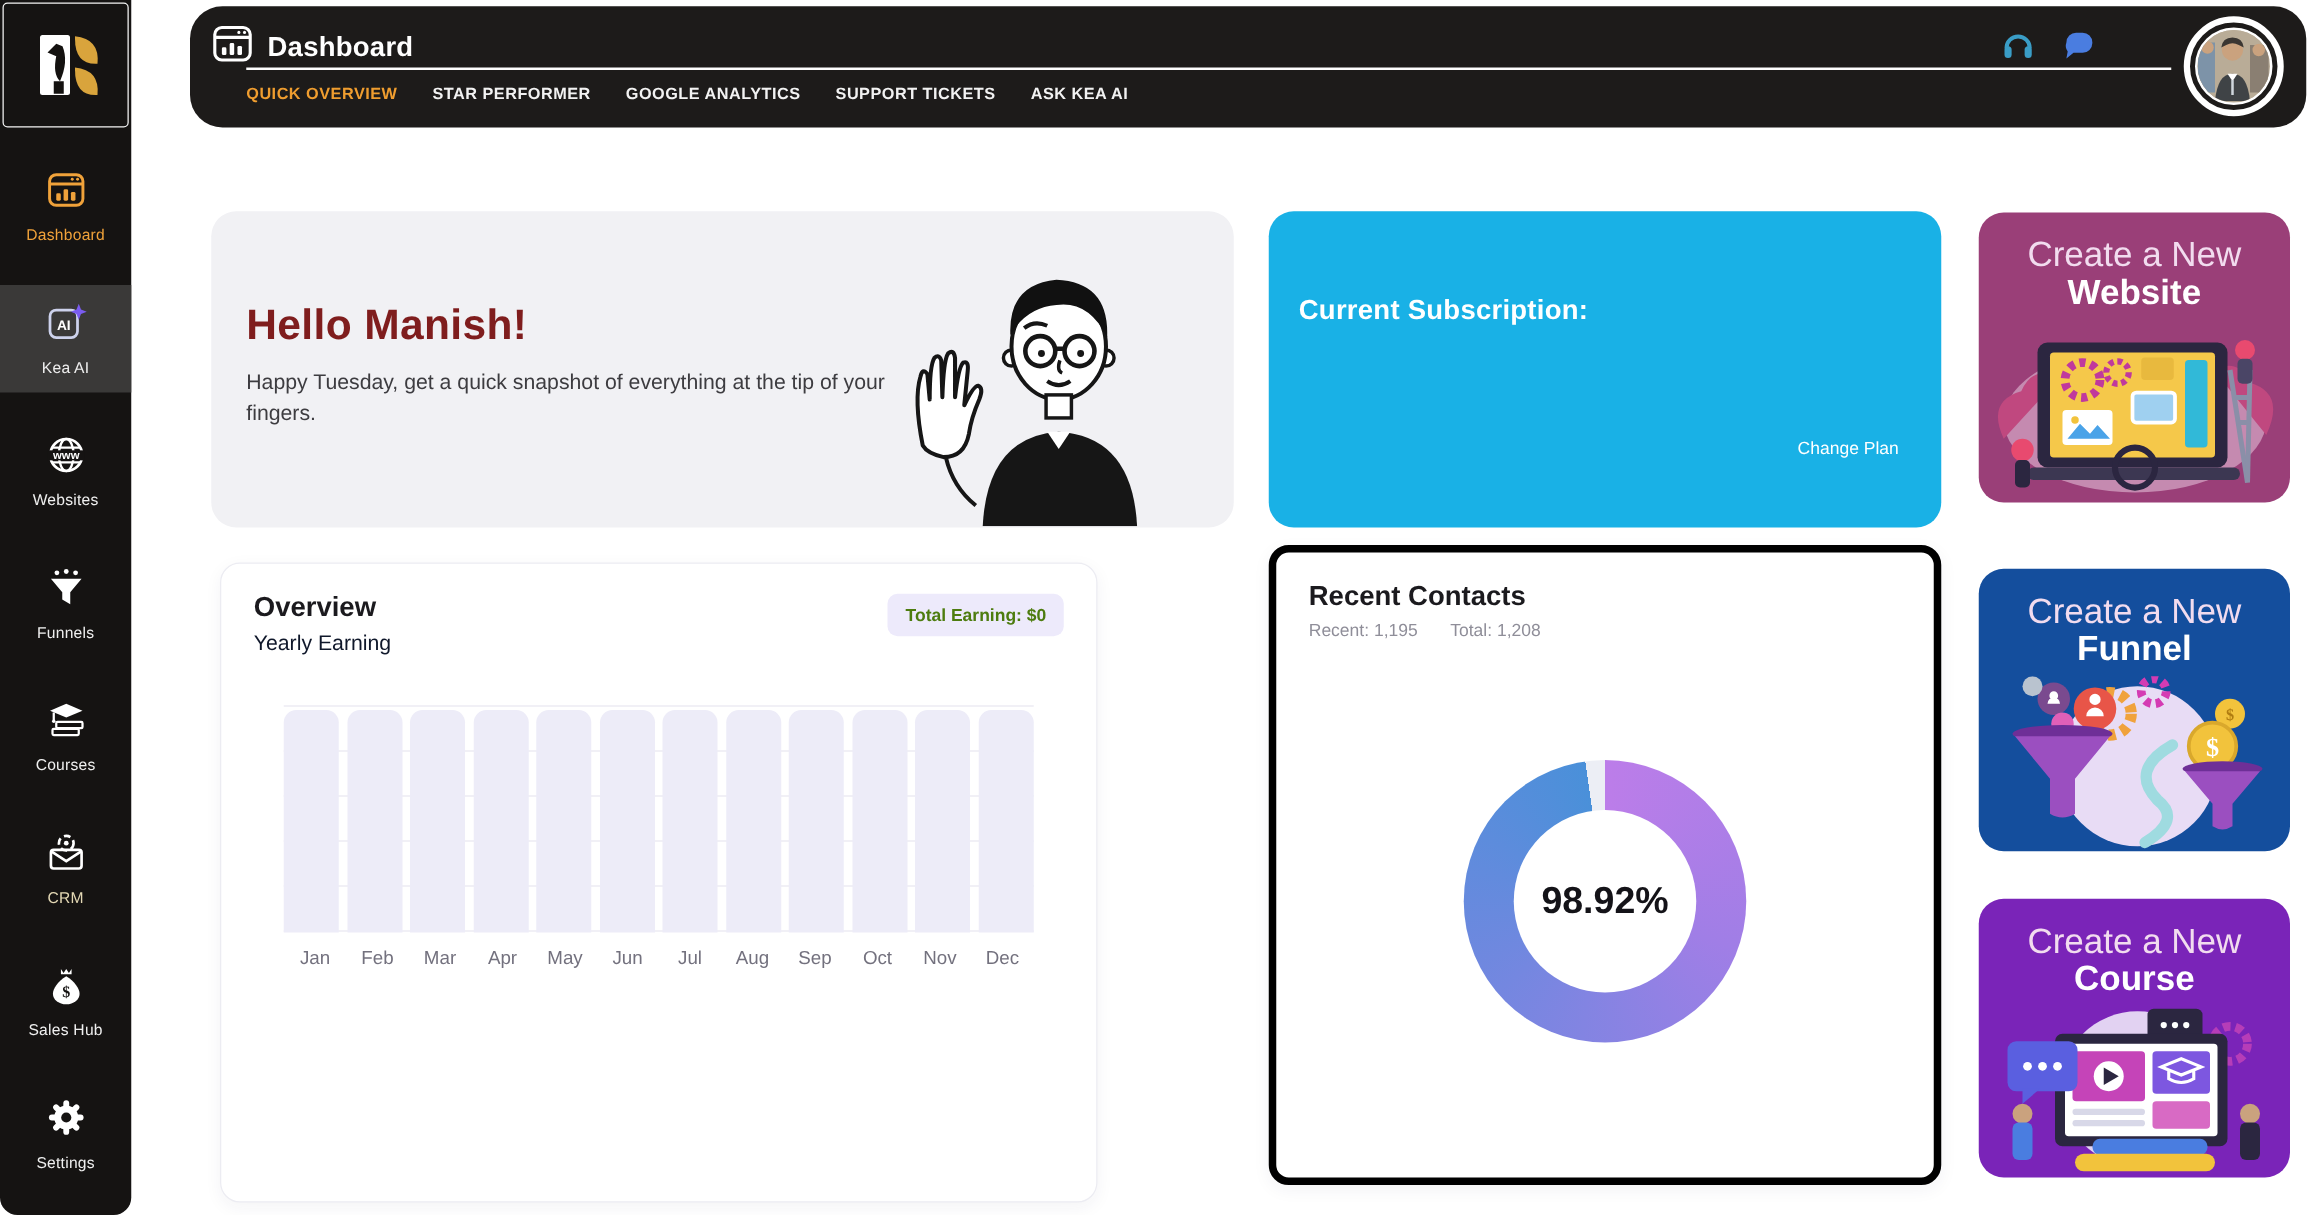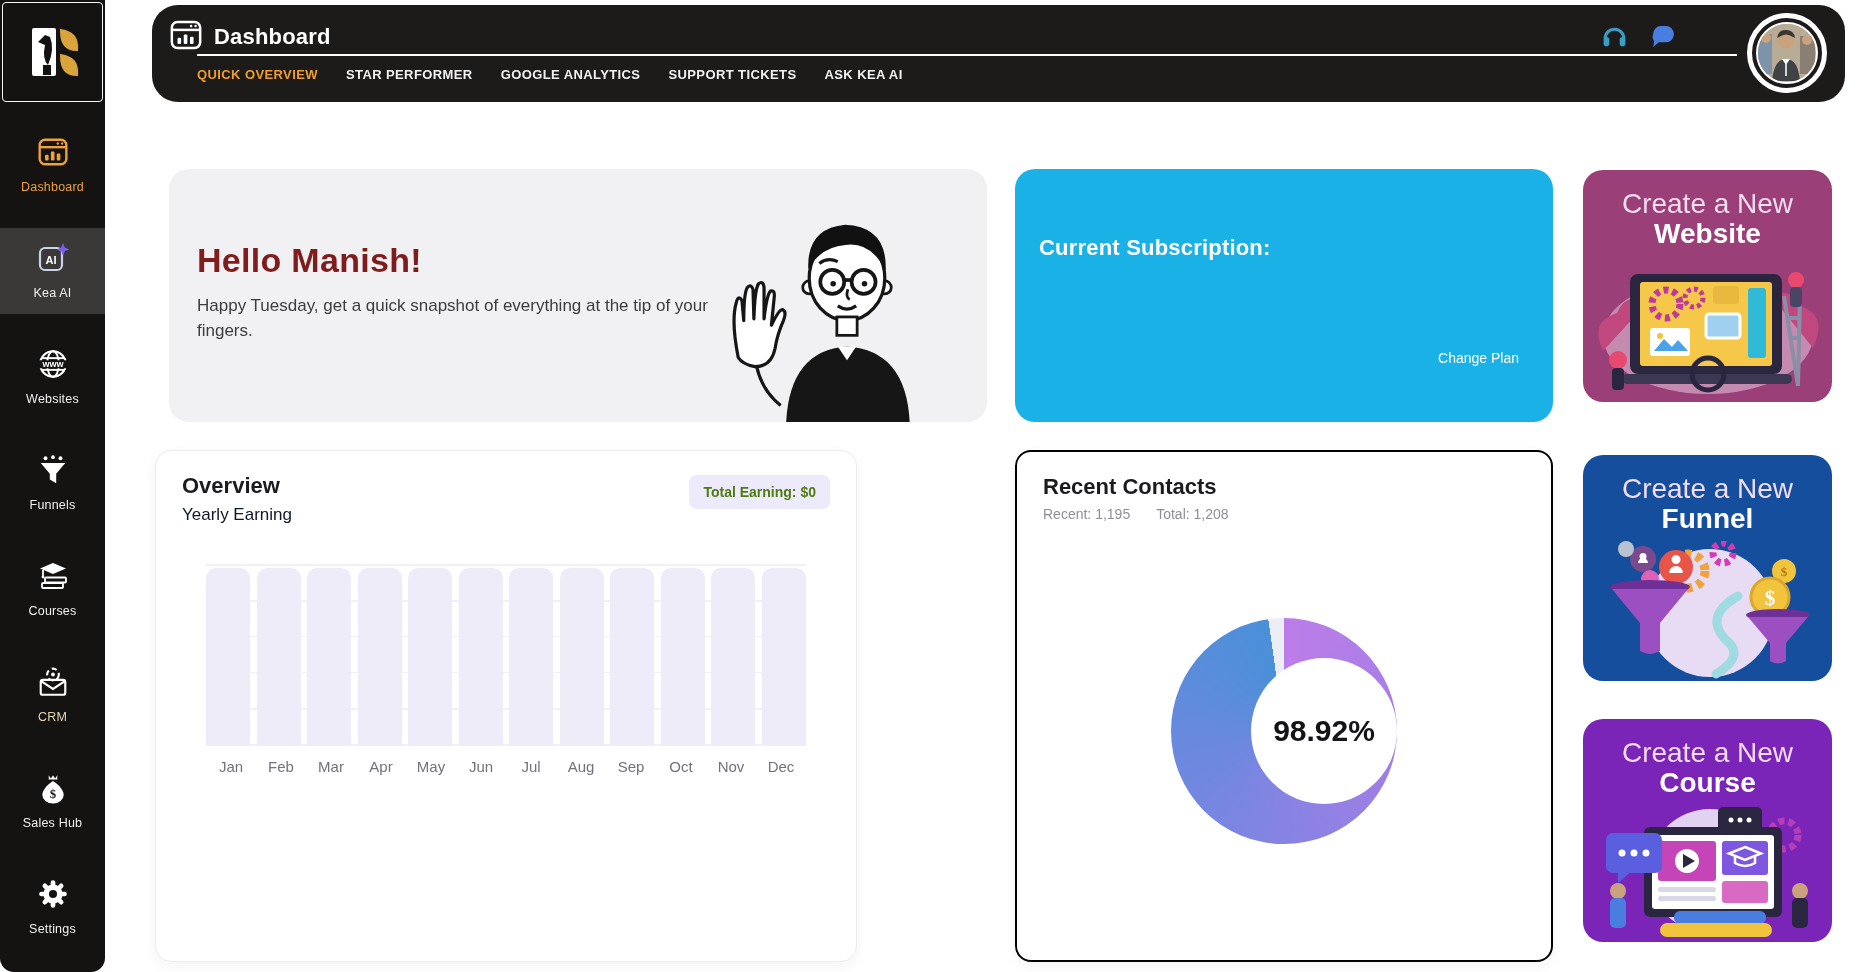--- a/index.html
+++ b/index.html
@@ -58,40 +58,40 @@
   
   .promo { left:1583px; width:249px; overflow:hidden; cursor:pointer; text-align:center; color:#fff; }
   .promo-website { top:170px; height:232px; background:#9a3f78; }
   .promo-funnel  { top:455px; height:226px; background:#144e9d; }
   .promo-course  { top:719px; height:223px; background:#7a24b8; }
   .promo .p-line1 { margin-top:18px; font-size:28px; color:#f2dcef; font-weight:normal; }
   .promo .p-line2 { font-size:28px; font-weight:bold; margin-top:-2px;text-align:center; }
   .promo svg { display:block; margin:6px auto 0; }
 
   
-  .overview-card { left:155px; top:450px; width:702px; height:512px; background:#fff;
+  .overview-card { left:176px; top:450px; width:702px; height:512px; background:#fff;
                    border:1px solid #ececf2; box-shadow:0 4px 14px rgba(40,40,80,.05); border-radius:16px; }
   .ov-title { position:absolute; left:26px; top:22px; font-size:22px; font-weight:bold; color:#1b1a1e; }
   .ov-sub { position:absolute; left:26px; top:54px; font-size:17px; color:#0f172a; }
   .ov-badge { position:absolute; right:26px; top:24px; background:#edeafb; color:#4d7c0f;
               font-size:14px; font-weight:bold; padding:9px 14px; border-radius:8px; }
   .chart-area { position:absolute; left:50px; right:50px; top:113px; height:182px;
                 background-image:repeating-linear-gradient(to bottom,#f1f0f6 0 1.5px,transparent 1.5px 36px);
                 display:flex; justify-content:space-between; align-items:flex-end; }
   .bar { width:44px; height:178px; background:#edecf8; border-radius:10px 10px 0 0; }
   .month-row { position:absolute; left:50px; right:50px; top:307px; display:flex; }
   .month-row span { flex:1; text-align:center; font-size:15px; color:#73717e; }
 
   
-  .contacts-card { left:1015px; top:450px; width:538px; height:512px; background:#fff;
-                   border:2px solid #000000; box-shadow:0 4px 14px rgba(40,40,80,.05); border-radius:16px; }
+  .contacts-card { left:1015px; top:436px; width:538px; height:512px; background:#fff;
+                   border:6px solid #000000; box-shadow:0 4px 14px rgba(40,40,80,.05); border-radius:16px; }
   .ct-title { position:absolute; left:26px; top:22px; font-size:22px; font-weight:bold; color:#1b1a1e; }
   .ct-sub { position:absolute; left:26px; top:54px; font-size:14px; color:#8f8e99; display:flex; gap:26px; }
   .donut { position:absolute; left:50%; transform:translateX(-50%); top:166px; width:226px; height:226px;
-           border-radius:50%; display:flex; align-items:center; justify-content:flex-end;
+           border-radius:50%; display:flex; align-items:center; justify-content:center;
            background:conic-gradient(from 0deg,#bc7de9 0deg,#a07ee6 110deg,#7487e0 230deg,#4a90d9 352deg,#eceef5 352deg 360deg); }
   .donut-hole { width:146px; height:146px; background:#fff; border-radius:50%;
                 display:flex; align-items:center; justify-content:center; }
   .donut-hole span { font-size:30px; font-weight:bold; color:#141318; }
 </style>
 </head>
 <body>
 
 <div class="stage">
 

